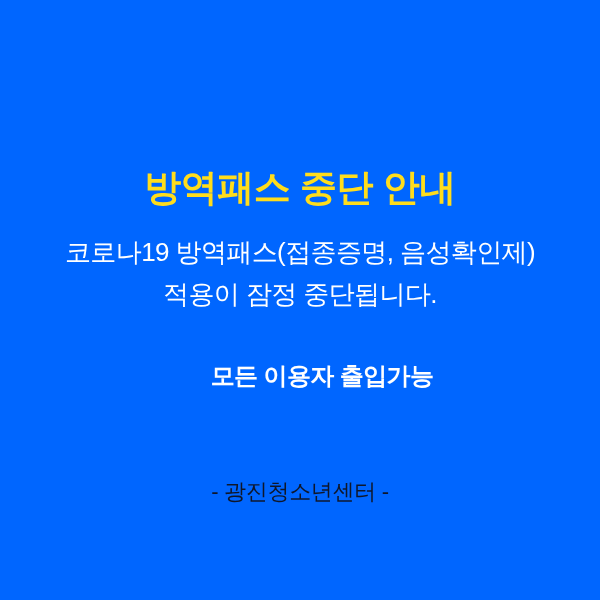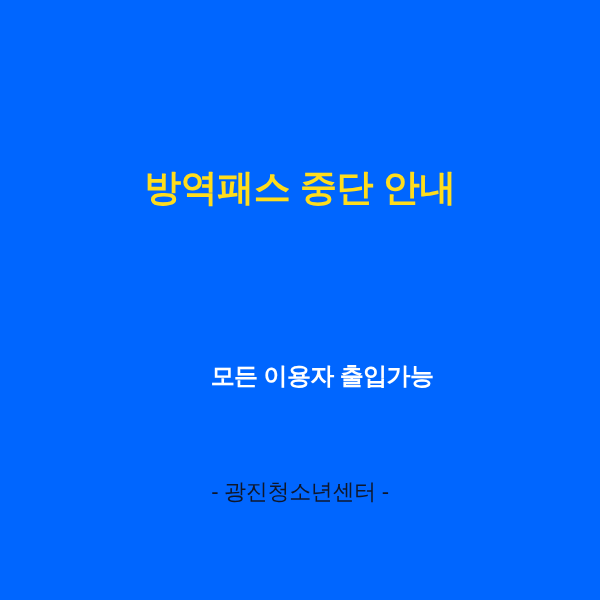--- a/index.html
+++ b/index.html
@@ -90,20 +90,22 @@
   }
 </style>
 </head>
 <body>
 
 <div class="notice-card">
 
   <h1 class="notice-title">방역패스 중단 안내</h1>
 
   <div class="notice-body">
+    <span class="body-line">코로나19 방역패스(접종증명, 음성확인제)</span>
+    <span class="body-line">적용이 잠정 중단됩니다.</span>
   </div>
 
   <div class="notice-emphasis">
     <span class="emphasis-line">모든 이용자 출입가능</span>
   </div>
 
   <div class="notice-footer">- 광진청소년센터 -</div>
 
 </div>
 

